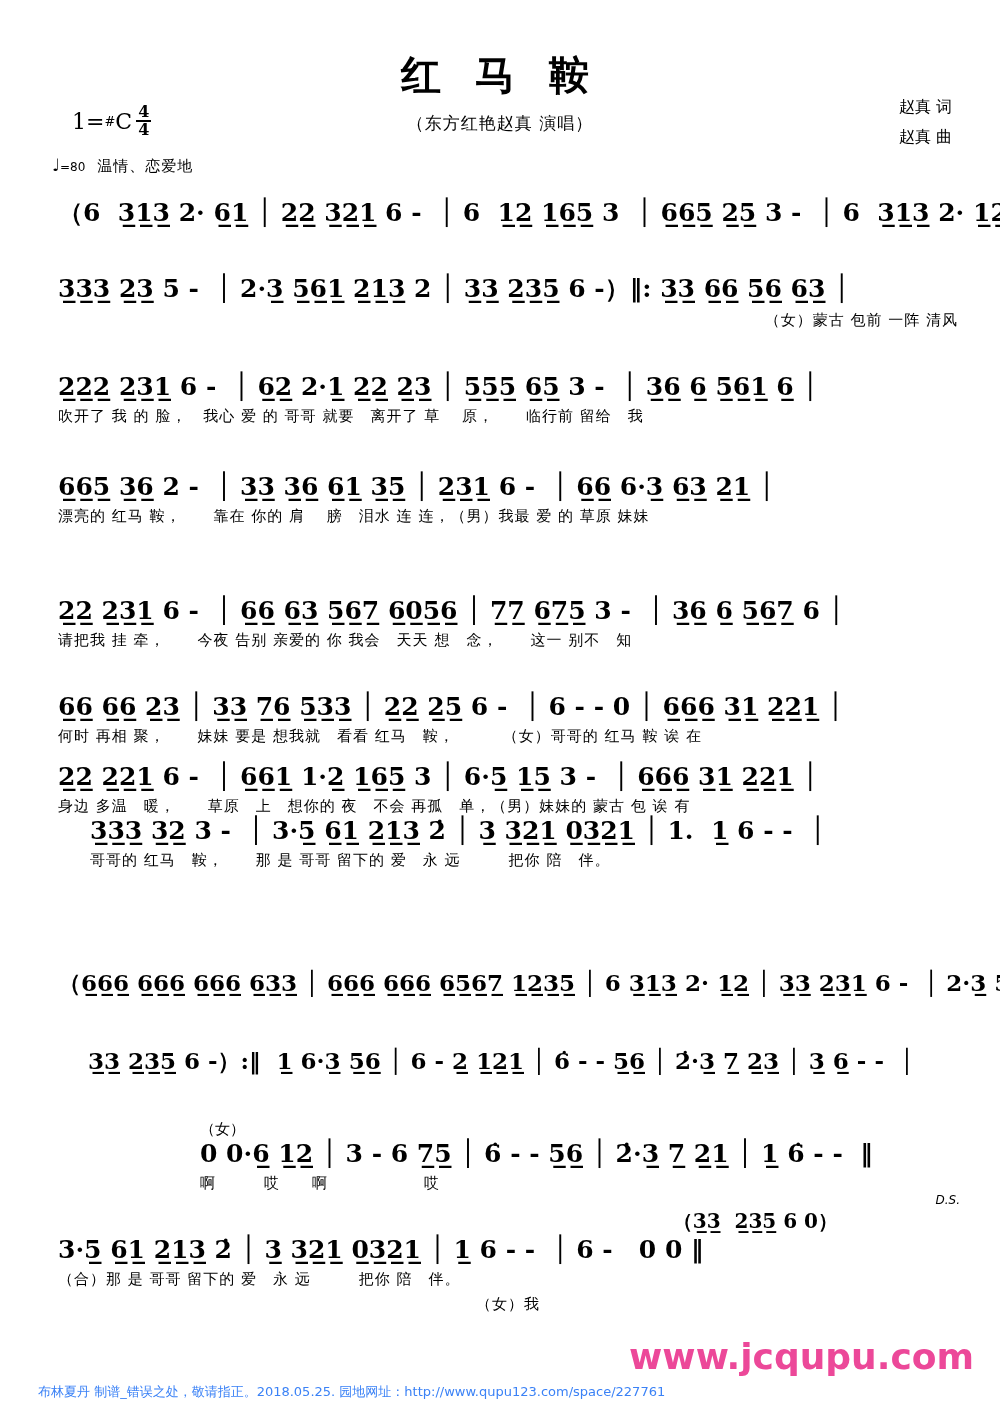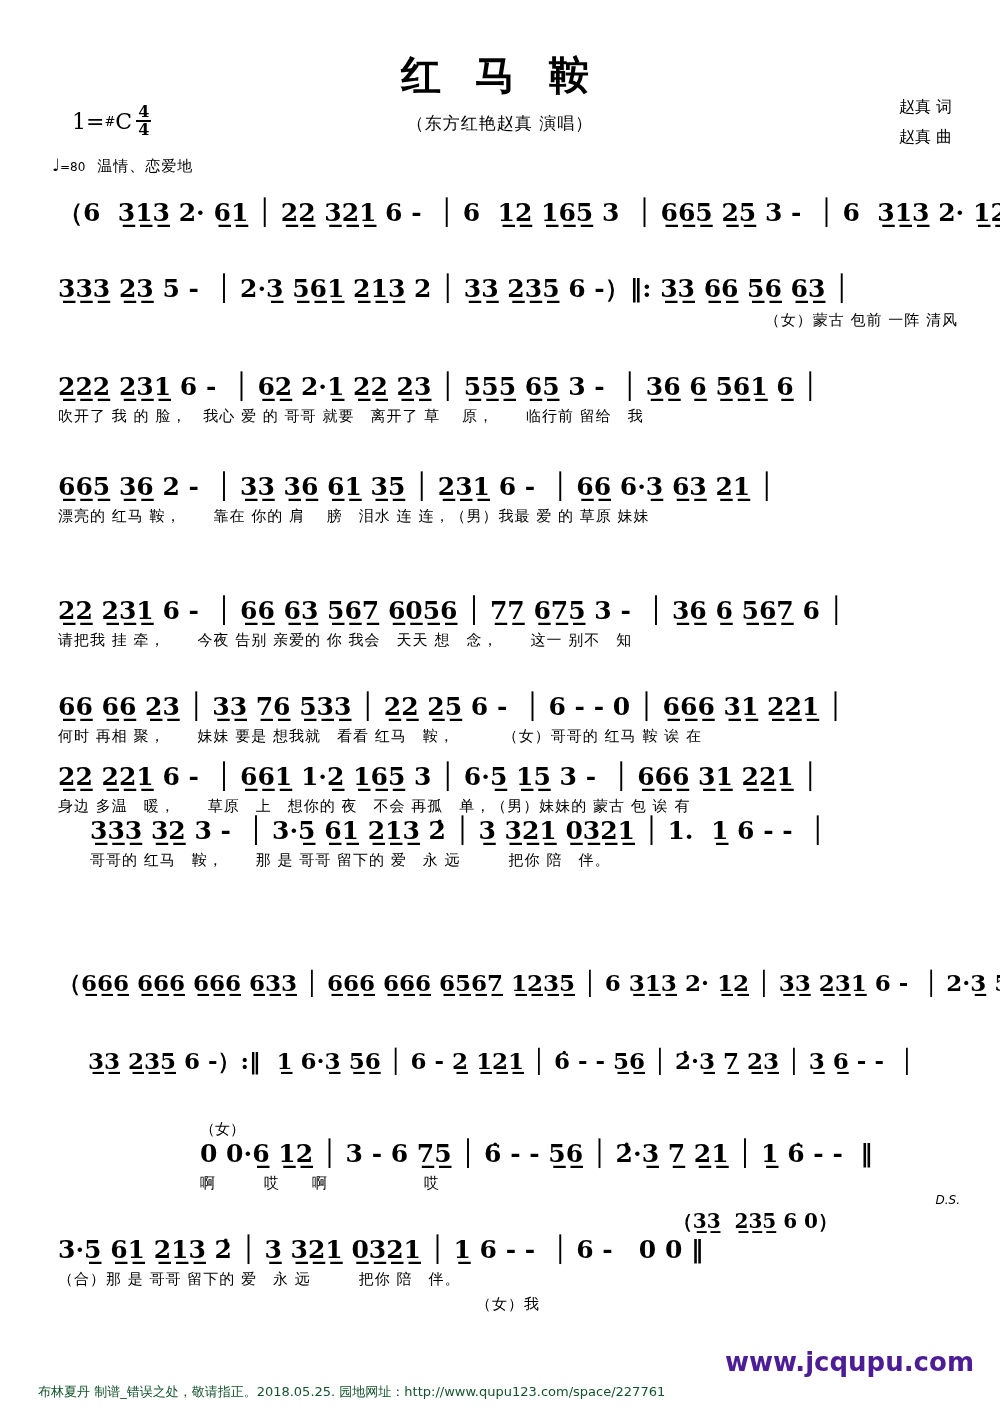--- a/index.html
+++ b/index.html
@@ -57,25 +57,25 @@
   }
   .lyr{
     font-family:"DejaVu Sans","Liberation Sans",sans-serif;
     font-size:15px;font-weight:normal;letter-spacing:1px;
     margin-top:6px;white-space:pre;
   }
 
   
   .footer{
     position:absolute;bottom:14px;left:38px;right:20px;
-    font-size:13px;color:#14532d;
+    font-size:13px;color:#3b82f6;
   }
   .watermark{
     position:absolute;right:26px;bottom:38px;
-    font-size:26px;font-weight:bold;color:#4c1d95;
+    font-size:36px;font-weight:bold;color:#ec4899;
     font-family:"DejaVu Sans","Liberation Sans",sans-serif;
     letter-spacing:0px;
   }
   .dsmark{position:absolute;font-size:12px;font-style:italic;}
 </style>
 </head>
 <body>
 
 <div class="sheet">
 

